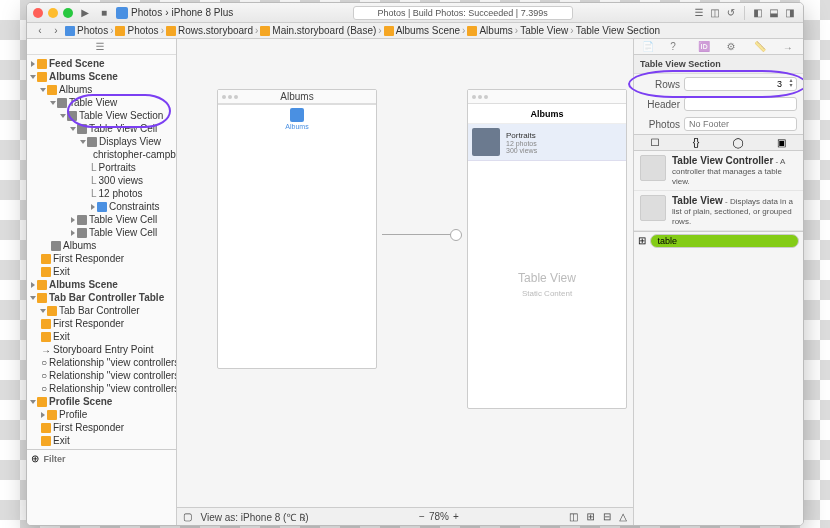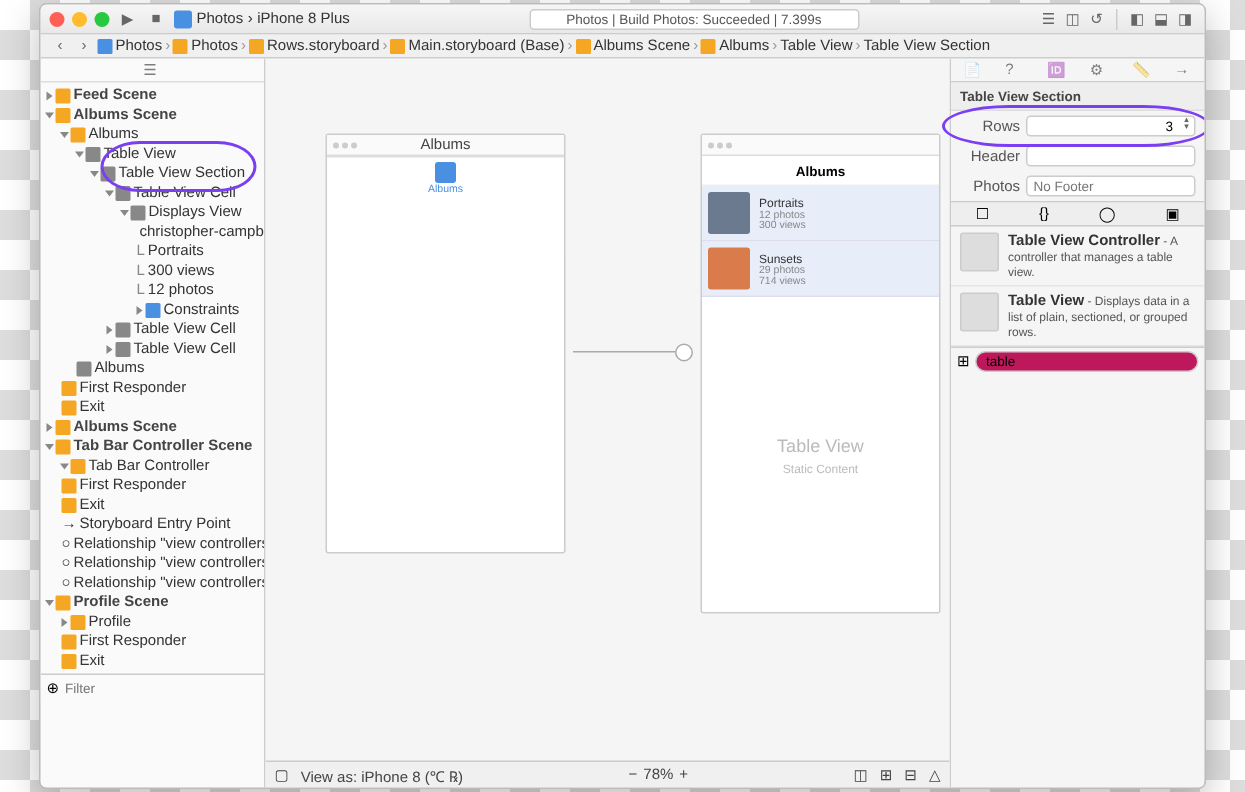--- a/index.html
+++ b/index.html
@@ -76,23 +76,23 @@
 .stepper .stp span { height:5px; font-size:6px; line-height:5px; text-align:center; color:#666; }
 .hl-rows { position:relative; }
 .hl-rows::after { content:""; position:absolute; left:-6px; top:-4px; right:-4px; bottom:-4px; border:2px solid #7b3ff2; border-radius:50%/100%; pointer-events:none; }
 .lib { flex:1; overflow:auto; border-top:1px solid #ccc; margin-top:auto; }
 .lib-tabs { height:16px; border-bottom:1px solid #ccc; display:flex; align-items:center; justify-content:space-around; background:#eee; }
 .lib-item { display:flex; gap:6px; padding:4px 6px; border-bottom:1px solid #e5e5e5; }
 .lib-ico { width:26px; height:26px; background:#ddd; border:1px solid #ccc; border-radius:2px; flex-shrink:0; }
 .lib-txt { font-size:8px; color:#555; line-height:1.2; }
 .lib-txt b { color:#333; }
 .lib-filter { height:18px; border-top:1px solid #ccc; display:flex; align-items:center; padding:0 4px; gap:4px; }
-.lib-filter input { flex:1; border:1px solid #ccc; border-radius:8px; padding:1px 6px; font-size:9px; background:#be185d; }
+.lib-filter input { flex:1; border:1px solid #ccc; border-radius:8px; padding:1px 6px; font-size:9px; background:#84cc16; }
 .nav-filter { height:18px; border-top:1px solid #ccc; display:flex; align-items:center; padding:0 4px; gap:4px; background:#fafafa; }
-.nav-filter input { flex:1; border:none; background:transparent; font-size:9px; }
+.nav-filter input { flex:1; border:none; background:transparent; font-size:9px;font-weight:bold; }
 </style>
 </head>
 <body>
 <div class="checker"></div>
 
 <div class="window">
 
   <div class="titlebar">
     <div class="tl red"></div>
     <div class="tl yel"></div>
@@ -248,21 +248,21 @@
             <span>Exit</span>
           </div>
         <div class="tree-row sec">
             <span class="disc"></span>
             <span class="ico yl"></span>
             <span>Albums Scene</span>
           </div>
         <div class="tree-row sec">
             <span class="disc open"></span>
             <span class="ico yl"></span>
-            <span>Tab Bar Controller Scene</span>
+            <span>Tab Bar Controller Table</span>
           </div>
         <div class="tree-row" style="padding-left:14px">
             <span class="disc open"></span>
             <span class="ico yl"></span>
             <span>Tab Bar Controller</span>
           </div>
         <div class="tree-row" style="padding-left:14px">
             <span class="ico or"></span>
             <span>First Responder</span>
           </div>
@@ -344,28 +344,20 @@
           <div class="alb-hdr">Albums</div>
           <div class="alb-list" id="alb-list">
               <div class="alb-row">
                 <div class="alb-thumb" style="background:#6b7a8f"></div>
                 <div class="alb-txt">
                   <div class="alb-title">Portraits</div>
                   <div class="alb-sub">12 photos</div>
                   <div class="alb-sub">300 views</div>
                 </div>
               </div>
-              <div class="alb-row">
-                <div class="alb-thumb" style="background:#d97b4a"></div>
-                <div class="alb-txt">
-                  <div class="alb-title">Sunsets</div>
-                  <div class="alb-sub">29 photos</div>
-                  <div class="alb-sub">714 views</div>
-                </div>
-              </div>
             </div>
           <div class="alb-foot">
             <div class="tv">Table View</div>
             <div class="sc">Static Content</div>
           </div>
         </div>
       </div>
       <div class="canvas-foot">
         <span>▢</span>
         <span>View as: iPhone 8 (℃ ℞)</span>

